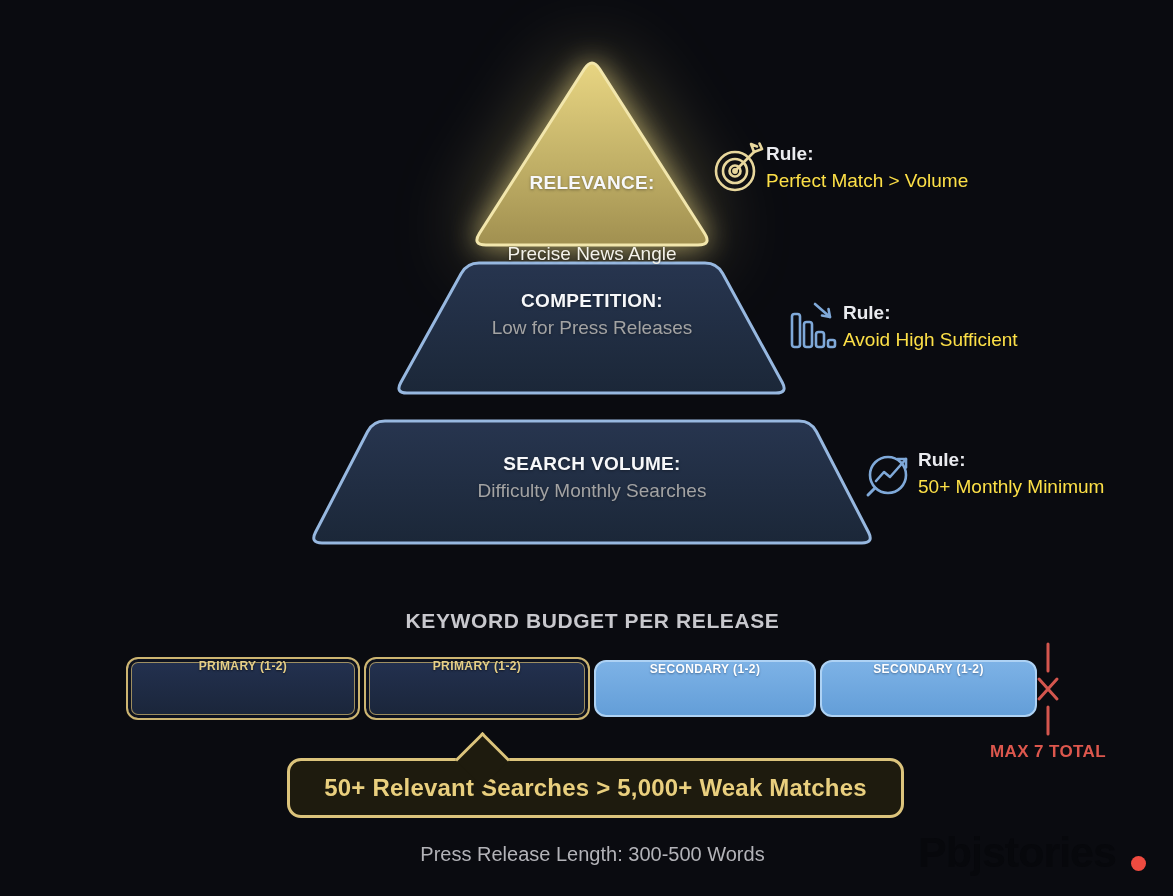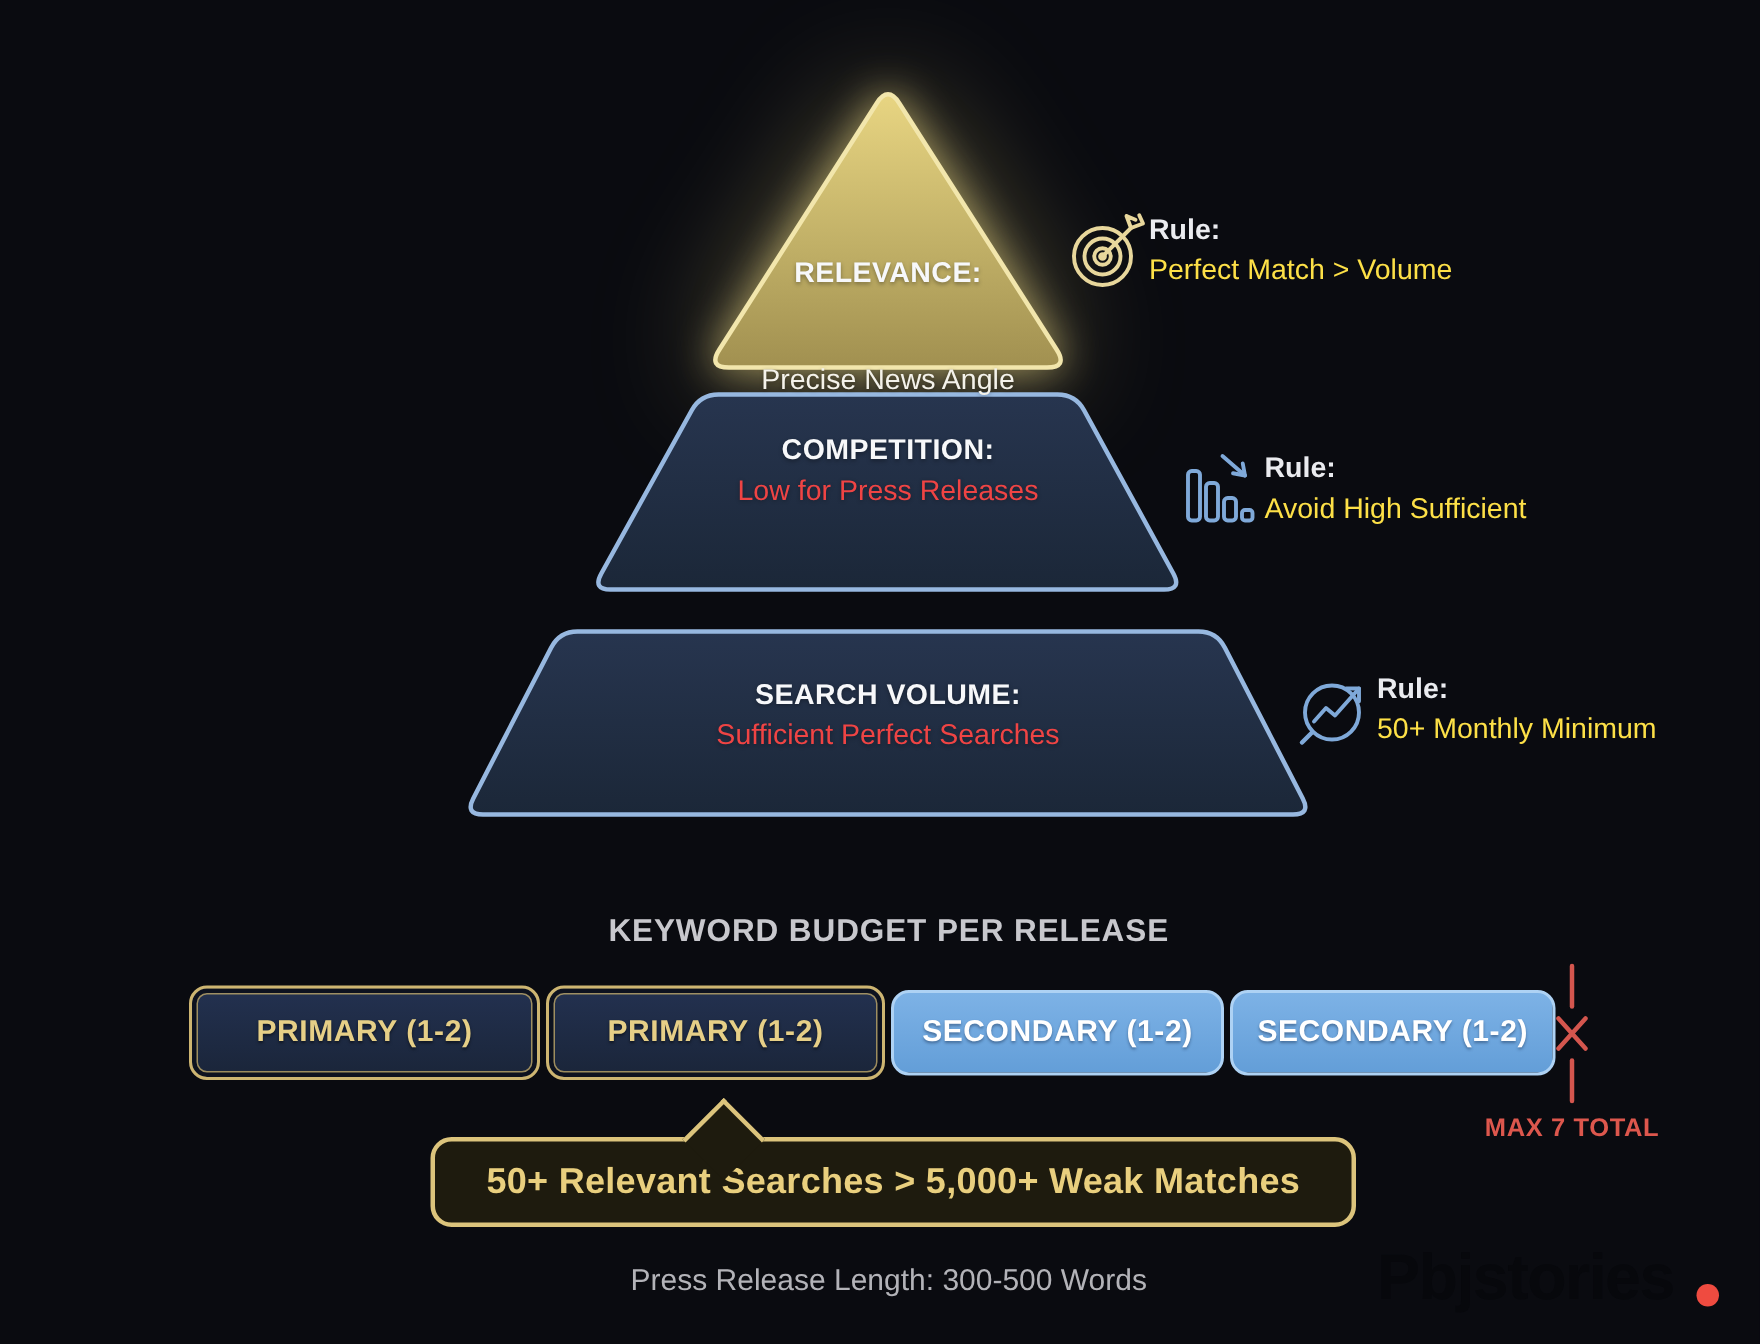--- a/index.html
+++ b/index.html
@@ -16,35 +16,35 @@
   .pyramid-svg{position:absolute;left:0;top:0;}
   .gold-shape{
     fill:url(#goldGrad);stroke:#f2e6ac;stroke-width:3;
     filter:drop-shadow(0 0 14px rgba(235,215,130,.65)) drop-shadow(0 0 42px rgba(235,215,130,.38));
   }
   .navy-shape{fill:url(#navyGrad);stroke:#97b8e0;stroke-width:3;}
 
   
   .level-text{position:absolute;left:392px;width:400px;text-align:center;}
   .lvl-title{font-size:19px;font-weight:bold;color:#f7f8fa;line-height:27px;letter-spacing:.3px;text-shadow:0 1px 3px rgba(0,0,0,.35);}
-  .lvl-sub{font-size:19px;color:#ef4444;line-height:28px;text-shadow:0 1px 3px rgba(0,0,0,.3);}
+  .lvl-sub{font-size:19px;color:#a3a3a3;line-height:28px;text-shadow:0 1px 3px rgba(0,0,0,.3);}
   .lvl1 .lvl-sub{color:#f4f2ea;margin-top:44px;}
 
   
   .rule-row{position:absolute;display:flex;align-items:center;gap:0;}
   .rule-icon{width:54px;height:54px;flex:0 0 auto;}
   .rule-label{font-size:19px;font-weight:bold;color:#eaebef;line-height:27px;}
   .rule-text{font-size:19px;color:#fde047;line-height:27px;}
 
   
   .budget-heading{position:absolute;left:6px;top:609px;width:1173px;text-align:center;
     font-size:21px;font-weight:bold;color:#c8c8cd;letter-spacing:.6px;}
 
-  .pill{position:absolute;display:flex;align-items:center;justify-content:center;
-    border-radius:12px;font-weight:bold;font-size:20px;letter-spacing:.4px;}
+  .pill{position:absolute;display:flex;align-items:flex-start;justify-content:center;
+    border-radius:12px;font-weight:bold;font-size:12px;letter-spacing:.4px;}
   .pill-primary{
     background:linear-gradient(180deg,#233150 0%,#1a2539 100%);
     border:2px solid #cdb571;
     box-shadow:inset 0 0 0 3px #0d121f, inset 0 0 0 4px rgba(200,175,105,.75);
     color:#e6cf87;text-shadow:0 1px 2px rgba(0,0,0,.5);
   }
   .pill-secondary{
     background:linear-gradient(180deg,#7db2e6 0%,#639ed8 100%);
     border:2px solid #aed2f4;
     color:#ffffff;text-shadow:0 1px 2px rgba(20,40,70,.45);
@@ -95,21 +95,21 @@
   <div class="level-text lvl1 abs" style="top:169px;">
     <div class="lvl-title">RELEVANCE:</div>
     <div class="lvl-sub">Precise News Angle</div>
   </div>
   <div class="level-text abs" style="top:287px;">
     <div class="lvl-title">COMPETITION:</div>
     <div class="lvl-sub">Low for Press Releases</div>
   </div>
   <div class="level-text abs" style="top:450px;">
     <div class="lvl-title">SEARCH VOLUME:</div>
-    <div class="lvl-sub">Sufficient Perfect Searches</div>
+    <div class="lvl-sub">Difficulty Monthly Searches</div>
   </div>
 
   <div class="rule-row" style="left:712px;top:140px;">
     <svg class="rule-icon" viewBox="0 0 54 54" fill="none" stroke="#e8d79c" stroke-width="2.6" stroke-linecap="round">
       <circle cx="23" cy="31" r="19"></circle>
       <circle cx="23" cy="31" r="12"></circle>
       <circle cx="23" cy="31" r="5.5"></circle>
       <circle cx="23" cy="31" r="1.6" fill="#e8d79c"></circle>
       <line x1="23" y1="31" x2="42" y2="12"></line>
       <path d="M42,12 L39,4 M42,12 L50,9 M39,4 L45,6.5 M50,9 L47.5,3.5"></path>

